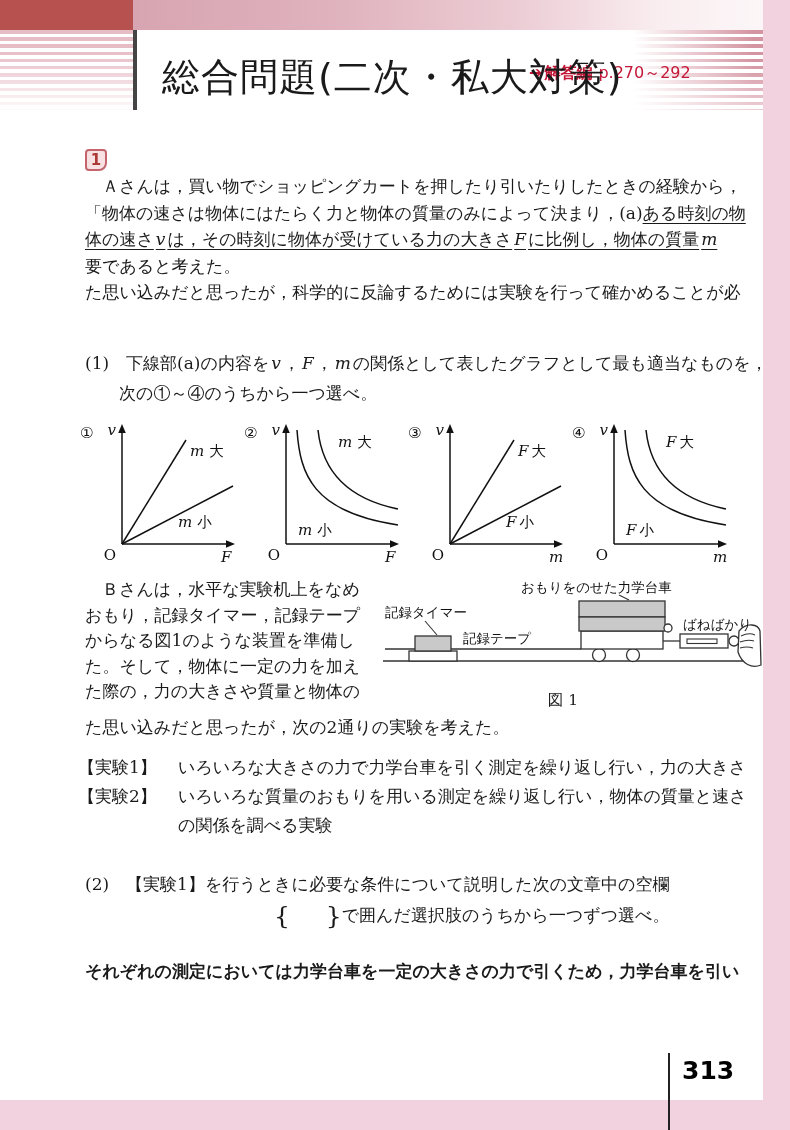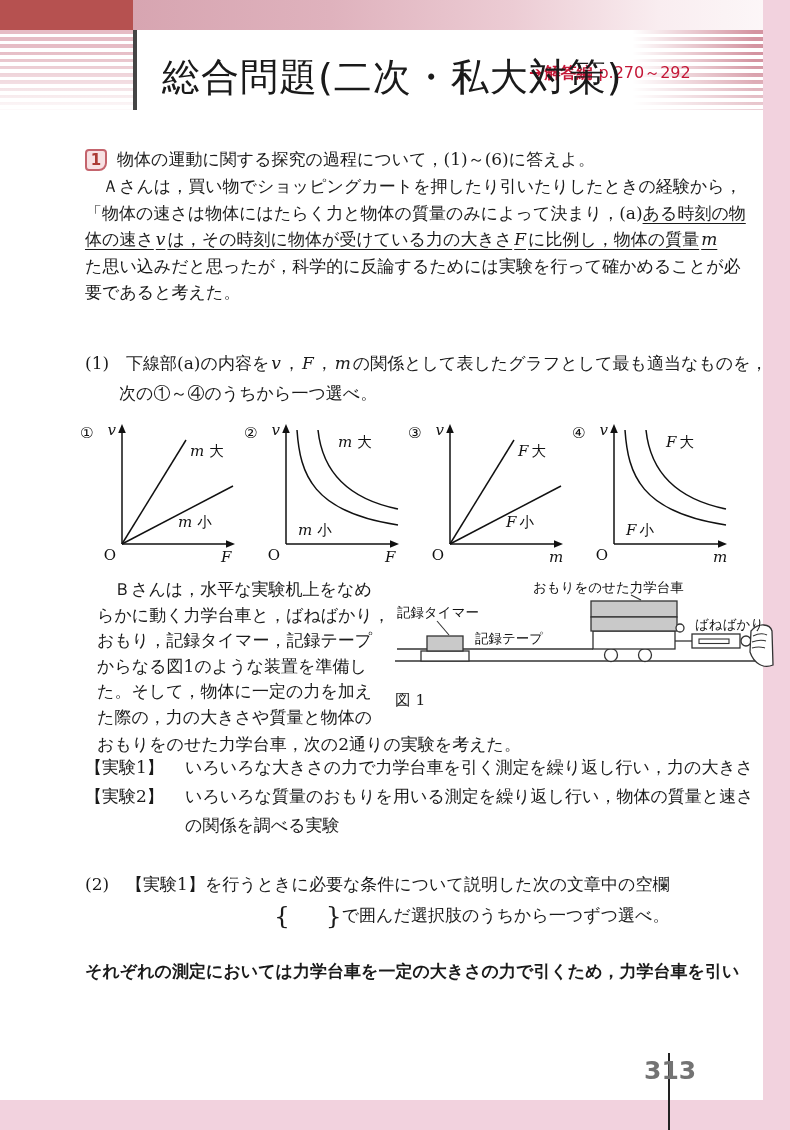--- a/index.html
+++ b/index.html
@@ -49,71 +49,70 @@
 
   .q1 { left:85px; top:349px; font-size:17px; line-height:29.5px; }
 
   .graphs { left:78px; top:416px; display:flex; }
   .graphs svg { display:block; }
   svg text { font-family:"DejaVu Serif","Liberation Serif",serif; font-size:15px; fill:#111; }
   .gnum { font-family:"DejaVu Sans","Liberation Sans",sans-serif; font-size:15px; }
   .gvar { font-style:italic; }
   .gsize { font-size:14.5px; }
 
-  .setup { left:97px; top:577px; width:692px; font-size:17px; line-height:25.5px; }
+  .setup { left:85px; top:577px; width:692px; font-size:17px; line-height:25.5px; }
   .setup-cols { display:flex; }
   .setup-text { flex:none; width:292px; }
   .figure { flex:none; width:390px; margin-left:6px; margin-top:2px; }
   .figure svg text { font-family:"DejaVu Sans","Liberation Sans",sans-serif; font-size:13.5px; }
-  .fig-caption { padding-right:30px; font-size:15.5px; margin-top:1px; }
+  .fig-caption { text-align:center; padding-right:30px; font-size:15.5px; margin-top:1px; }
   .setup-wide { margin-top:2px; }
 
-  .experiments { left:85px; top:753px; font-size:17px; line-height:29px; }
+  .experiments { left:78px; top:753px; font-size:17px; line-height:29px; }
   .exp-item { display:flex; }
   .exp-label { flex:none; width:100px; white-space:nowrap; }
 
   .q2 { left:85px; top:869px; font-size:17px; line-height:31px;text-align:right; }
   .q2-indent { padding-left:35px; }
   .blankbox { display:inline-flex; width:57px; height:21px; border:1px solid #666; background:#fff;
     align-items:center; justify-content:center; font-size:15px; margin:0 4px; vertical-align:-4px; }
   .brace { font-size:25px; vertical-align:-3px; }
   .brace-gap { display:inline-block; width:36px; }
 
   .closing { left:85px; top:960px; font-size:17px;font-weight:bold; }
 
   .pageno-line { left:668px; top:1053px; width:2px; height:77px; background:#222; }
-  .pageno { left:644px; top:1058px; font:bold 25px/1 "DejaVu Sans","Liberation Sans",sans-serif; color:#737373; }
+  .pageno { left:682px; top:1058px; font:bold 25px/1 "DejaVu Sans","Liberation Sans",sans-serif; color:#000000; }
 </style>
 </head>
 <body>
 
 <div class="abs deco-topleft"></div>
 <div class="abs deco-topband"></div>
 <div class="abs stripes-left"></div>
 <div class="abs stripes-right"></div>
 <div class="abs title-bar"></div>
 <div class="abs right-band"></div>
 <div class="abs bottom-band"></div>
 
 <div class="abs answer-nav">
   <span>➔</span><span class="nav-label">解答編</span><span>p.270～292</span>
 </div>
 <div class="abs page-title">総合問題(二次・私大対策)</div>
 
 <div class="abs intro">
   <div class="intro-first">
     <span class="badge">1</span>
-    <span>物体の運動に関する探究の過程について，(1)～(6)に答えよ。</span>
   </div>
   <div>
       <div class="tline"><span>　Ａさんは，買い物でショッピングカートを押したり引いたりしたときの経験から，</span></div>
       <div class="tline"><span>「物体の速さは物体にはたらく力と物体の質量のみによって決まり，(a)</span><span class="u">ある時刻の物</span></div>
       <div class="tline"><span class="u">体の速さ</span><span class="u i">v</span><span class="u">は，その時刻に物体が受けている力の大きさ</span><span class="u i">F</span><span class="u">に比例し，物体の質量</span><span class="u i">m</span></div>
+      <div class="tline"><span>要であると考えた。</span></div>
       <div class="tline"><span>た思い込みだと思ったが，科学的に反論するためには実験を行って確かめることが必</span></div>
-      <div class="tline"><span>要であると考えた。</span></div>
     </div>
 </div>
 
 <div class="abs q1">
     <div class="tline"><span>(1)　下線部(a)の内容を</span><span class="i">v</span><span>，</span><span class="i">F</span><span>，</span><span class="i">m</span><span>の関係として表したグラフとして最も適当なものを，</span></div>
     <div class="tline"><span>　　次の①～④のうちから一つ選べ。</span></div>
   </div>
 
 <div class="abs graphs">
 
@@ -183,21 +182,20 @@
     <text class="gvar" x="143" y="146">m</text>
     <text x="96" y="31"><tspan class="gvar">F</tspan><tspan class="gsize" dx="3">大</tspan></text>
     <text x="56" y="119"><tspan class="gvar">F</tspan><tspan class="gsize" dx="3">小</tspan></text>
   </svg>
 </div>
 
 <div class="abs setup">
   <div class="setup-cols">
     <div class="setup-text">
         <div class="tline"><span>　Ｂさんは，水平な実験机上をなめ</span></div>
-        <div class="tline"><span>らかに動く力学台車と，ばねばかり，</span></div>
         <div class="tline"><span>おもり，記録タイマー，記録テープ</span></div>
         <div class="tline"><span>からなる図1のような装置を準備し</span></div>
         <div class="tline"><span>た。そして，物体に一定の力を加え</span></div>
         <div class="tline"><span>た際の，力の大きさや質量と物体の</span></div>
       </div>
     <div class="figure">
       <svg width="382" height="100" viewBox="0 0 382 100">
         <line x1="2" y1="70" x2="198" y2="70" stroke="#333" stroke-width="1.3"></line>
         <line x1="0" y1="82" x2="374" y2="82" stroke="#333" stroke-width="1.4"></line>
         <rect x="26" y="72" width="48" height="10" fill="#fff" stroke="#333" stroke-width="1.3"></rect>
@@ -219,21 +217,21 @@
         <line x1="42" y1="42" x2="54" y2="56" stroke="#333" stroke-width="1.1"></line>
         <line x1="236" y1="16" x2="246" y2="21" stroke="#333" stroke-width="1.1"></line>
         <text x="2" y="38">記録タイマー</text>
         <text x="80" y="64">記録テープ</text>
         <text x="138" y="13">おもりをのせた力学台車</text>
         <text x="300" y="50">ばねばかり</text>
       </svg>
       <div class="fig-caption">図 1</div>
     </div>
   </div>
-  <div class="tline setup-wide">おもりをのせた力学台車，次の2通りの実験を考えた。</div>
+  <div class="tline setup-wide">た思い込みだと思ったが，次の2通りの実験を考えた。</div>
 </div>
 
 <div class="abs experiments">
   <div class="exp-item">
     <span class="exp-label">【実験1】</span>
     <div>
         <div class="tline"><span>いろいろな大きさの力で力学台車を引く測定を繰り返し行い，力の大きさ</span></div>
       </div>
   </div>
   <div class="exp-item">

